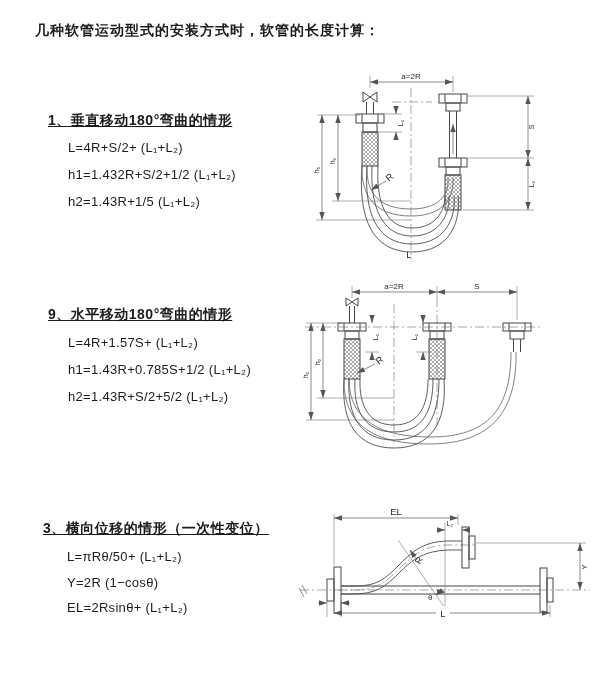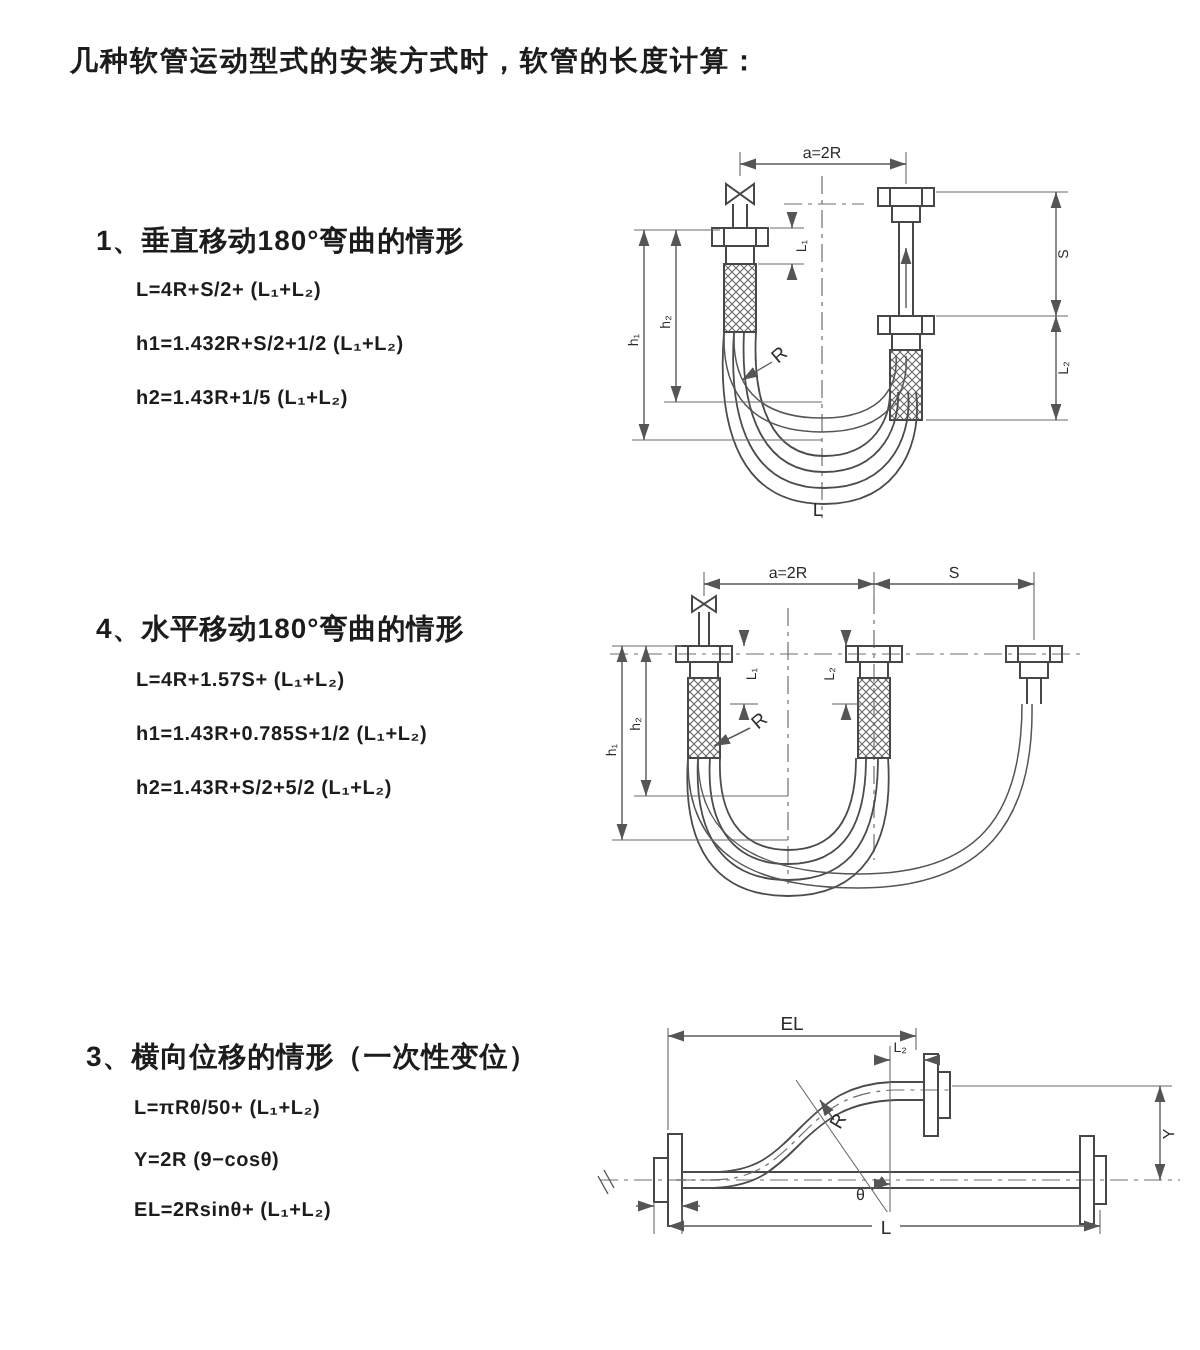--- a/index.html
+++ b/index.html
@@ -3,22 +3,22 @@
 <meta charset="utf-8">
 <style>
   html,body{margin:0;padding:0;}
   body{
     width:600px;height:675px;background:#ffffff;position:relative;
     font-family:"Liberation Sans","DejaVu Sans",sans-serif;color:#1c1c1c;
     overflow:hidden;
   }
   .abs{position:absolute;white-space:nowrap;text-align:center;}
   .title{font-size:14px;font-weight:bold;letter-spacing:1px;}
-  .sec-heading{font-size:14px;font-weight:bold;letter-spacing:0.5px;}
-  .formula{font-size:10px;font-weight:700;letter-spacing:0.3px;}
+  .sec-heading{font-size:14px;font-weight:bold;letter-spacing:0.5px;text-decoration:underline;}
+  .formula{font-size:13px;font-weight:400;letter-spacing:0.3px;}
   svg{position:absolute;overflow:visible;}
   svg .part{stroke:#474747;stroke-width:1;fill:none;}
   svg .partf{stroke:#474747;stroke-width:1;}
   svg .hose{stroke:#4c4c4c;stroke-width:0.9;fill:none;}
   svg .hoseb{stroke:#555;stroke-width:0.75;fill:none;}
   svg .dim{stroke:#5a5a5a;stroke-width:0.7;fill:none;}
   svg .ext{stroke:#6a6a6a;stroke-width:0.55;fill:none;}
   svg .cl{stroke:#6f6f6f;stroke-width:0.6;fill:none;stroke-dasharray:9 3 2 3;}
   svg text{fill:#2b2b2b;font-family:"Liberation Sans","DejaVu Sans",sans-serif;}
   .lbl7{font-size:7px;}
@@ -28,28 +28,28 @@
 </head>
 <body>
 
 <div class="abs title" style="left:35px;top:22px">几种软管运动型式的安装方式时，软管的长度计算：</div>
 
 <div class="abs sec-heading" style="left:48px;top:112px">1、垂直移动180°弯曲的情形</div>
 <div class="abs formula" style="left:68px;top:140px">L=4R+S/2+ (L₁+L₂)</div>
 <div class="abs formula" style="left:68px;top:167px">h1=1.432R+S/2+1/2 (L₁+L₂)</div>
 <div class="abs formula" style="left:68px;top:194px">h2=1.43R+1/5 (L₁+L₂)</div>
 
-<div class="abs sec-heading" style="left:48px;top:306px">4、水平移动180°弯曲的情形</div>
+<div class="abs sec-heading" style="left:48px;top:306px">9、水平移动180°弯曲的情形</div>
 <div class="abs formula" style="left:68px;top:335px">L=4R+1.57S+ (L₁+L₂)</div>
 <div class="abs formula" style="left:68px;top:362px">h1=1.43R+0.785S+1/2 (L₁+L₂)</div>
 <div class="abs formula" style="left:68px;top:389px">h2=1.43R+S/2+5/2 (L₁+L₂)</div>
 
 <div class="abs sec-heading" style="left:43px;top:520px">3、横向位移的情形（一次性变位）</div>
 <div class="abs formula" style="left:67px;top:549px">L=πRθ/50+ (L₁+L₂)</div>
-<div class="abs formula" style="left:67px;top:575px">Y=2R (9−cosθ)</div>
+<div class="abs formula" style="left:67px;top:575px">Y=2R (1−cosθ)</div>
 <div class="abs formula" style="left:67px;top:600px">EL=2Rsinθ+ (L₁+L₂)</div>
 
 <svg style="left:308px;top:66px" width="290" height="197" viewBox="0 0 290 197">
   <defs>
     <marker id="ar1" markerWidth="9" markerHeight="7" refX="8" refY="3.5" orient="auto-start-reverse" markerUnits="userSpaceOnUse">
       <path d="M0,0.8 L8,3.5 L0,6.2 z" fill="#555"></path>
     </marker>
     <pattern id="br1" width="4" height="4" patternUnits="userSpaceOnUse">
       <path d="M0,4 L4,0 M0,0 L4,4" stroke="#666" stroke-width="0.55"></path>
     </pattern>

